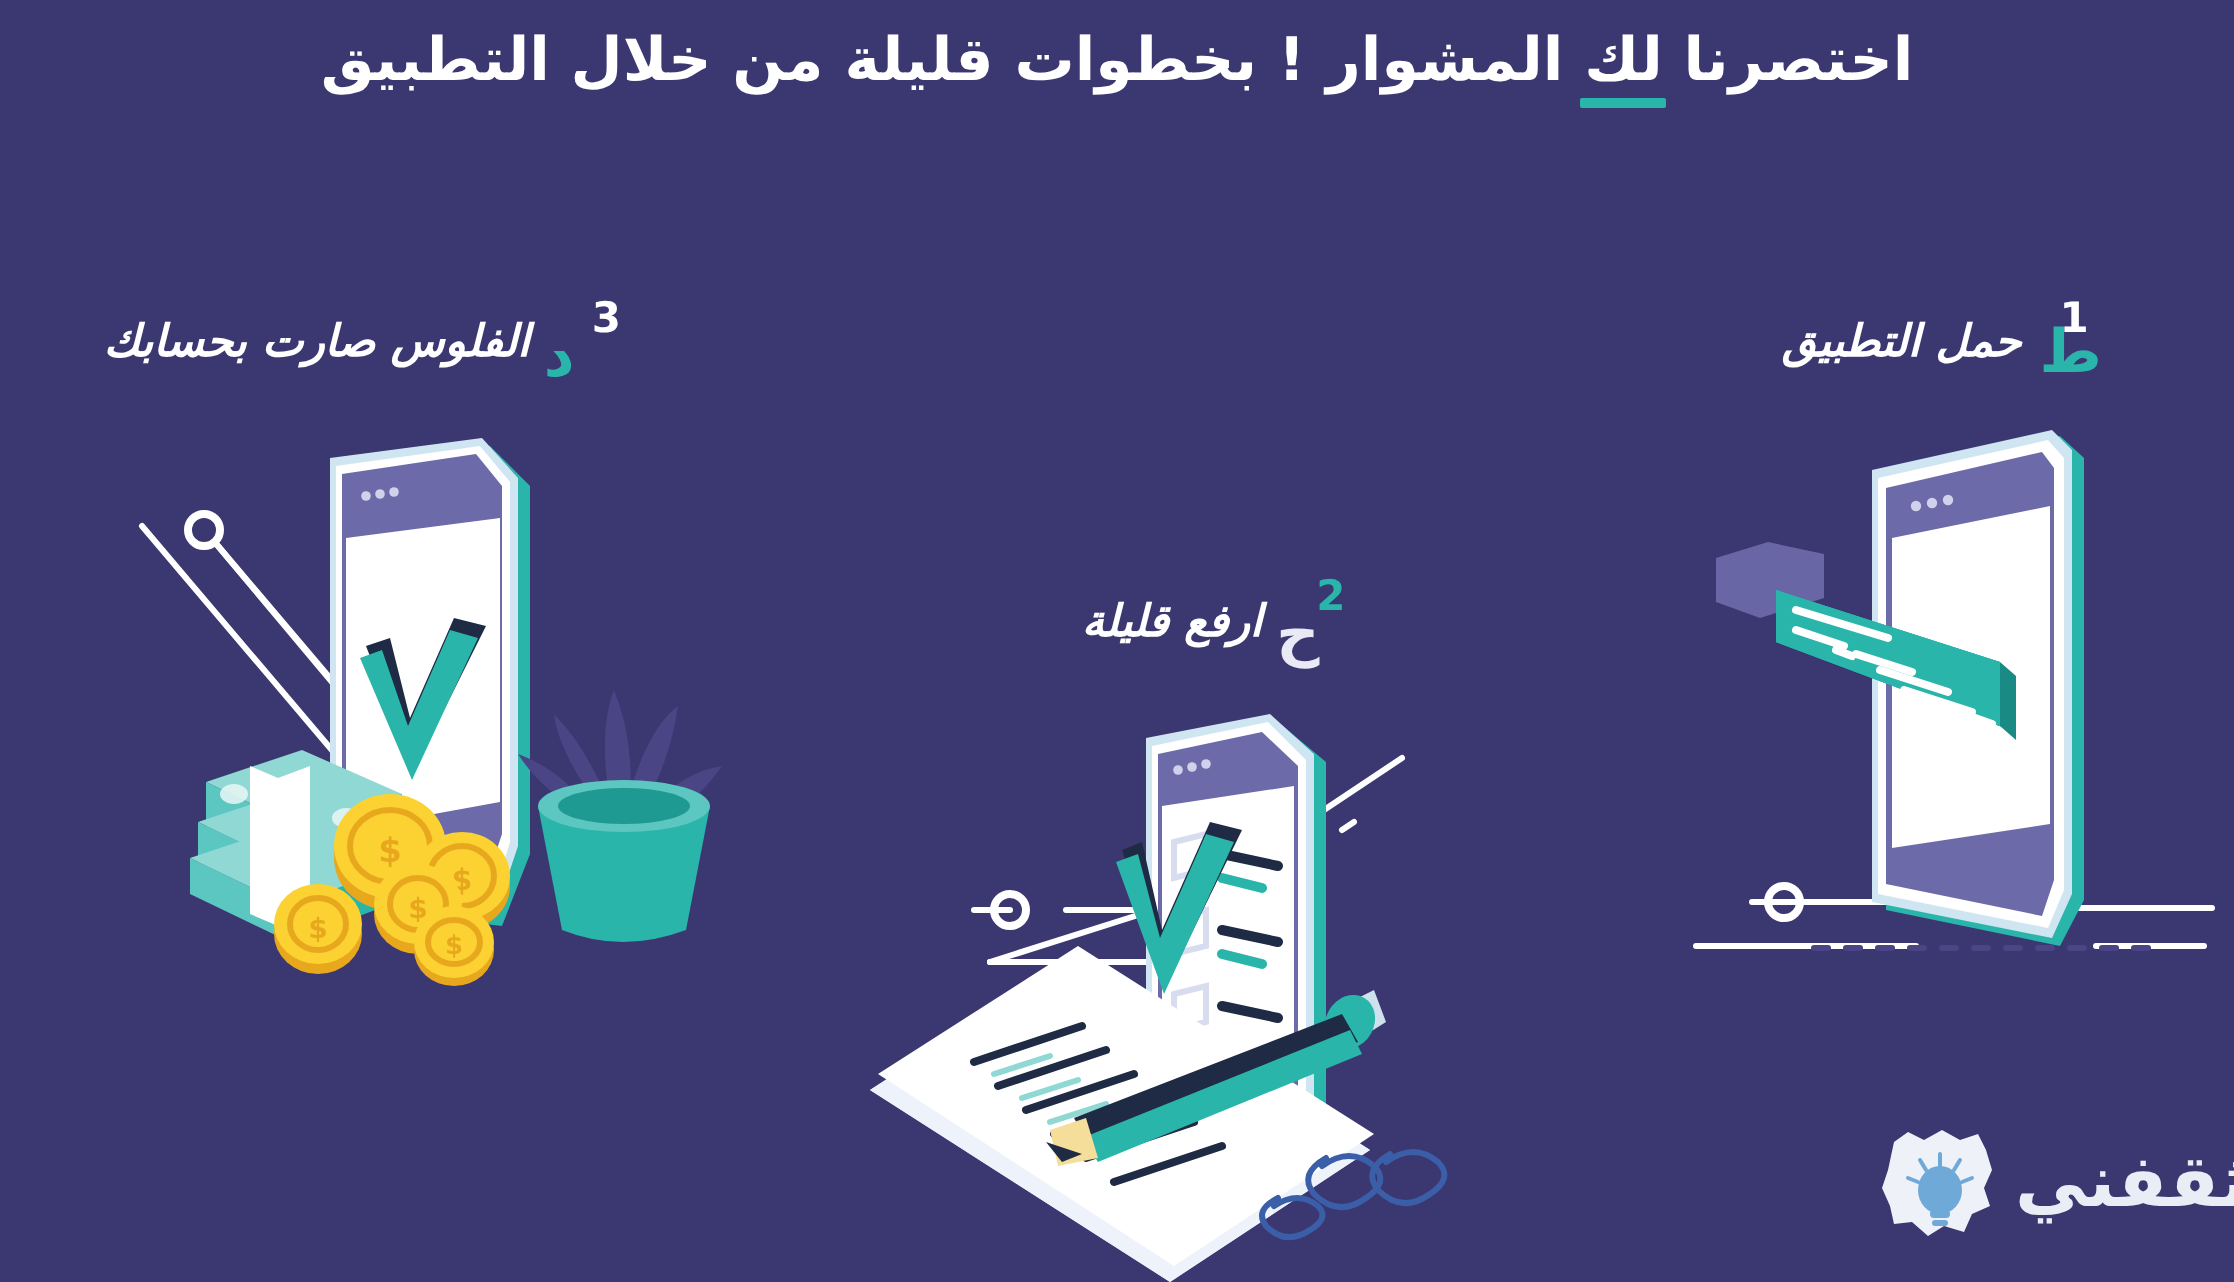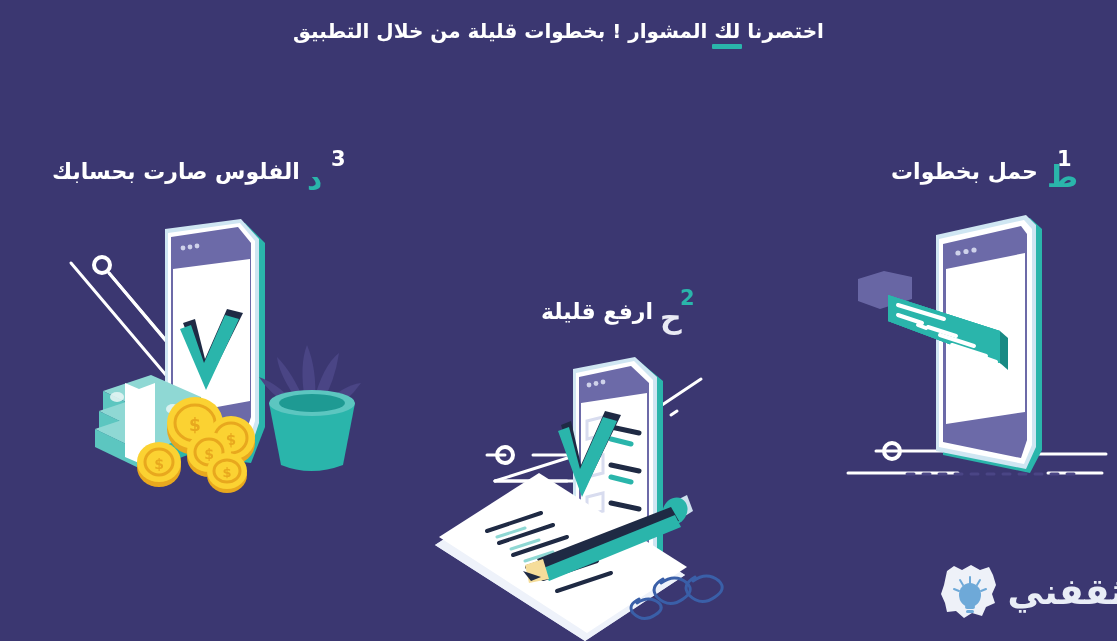--- a/index.html
+++ b/index.html
@@ -13,41 +13,41 @@
   .stage{position:absolute;inset:0;width:1117px;height:641px;}
 
   
   .title-wrap{
     position:absolute;left:0;top:0;width:1117px;height:62px;
     display:flex;align-items:center;justify-content:center;
     direction:rtl;
   }
   .title{
     color:#ffffff;
-    font-size:20px;font-weight:bold;
+    font-size:30px;font-weight:bold;
     letter-spacing:0px;white-space:nowrap;
     line-height:1.05;
     position:relative;
   }
   .title .u{
     position:relative;display:inline-block;
   }
   .title .u::after{
     content:"";position:absolute;
     left:-2px;right:-2px;bottom:-7px;height:5px;
     background:#2ab5ab;border-radius:1px;
   }
 
   
   .step-label{
     position:absolute;direction:rtl;white-space:nowrap;
     color:#ffffff;font-size:22px;font-weight:bold;
     display:flex;align-items:flex-start;gap:7px;
   }
-  .step-label .txt{margin-top:7px;}
+  .step-label .txt{margin-top:7px;font-style:italic;}
   .marker{position:relative;display:inline-block;width:46px;height:40px;}
   .marker .num{
     position:absolute;top:-4px;font-size:21px;font-weight:bold;line-height:1;
   }
   .marker .glyph{
     position:absolute;font-size:30px;font-weight:bold;line-height:1;
     color:#2ab5ab;
   }
   .num-white{color:#ffffff;}
   .num-teal{color:#2ab5ab;}
@@ -93,21 +93,21 @@
       <span class="u">لك</span>
       <span>المشوار ! بخطوات قليلة من خلال التطبيق</span>
     </div>
   </div>
 
   <div class="step-label" id="label-1">
     <span class="marker">
       <span class="num num-white">1</span>
       <span class="glyph">ط</span>
     </span>
-    <span class="txt">حمل بخطوات</span>
+    <span class="txt">حمل التطبيق</span>
   </div>
 
   <div class="step-label" id="label-2">
     <span class="marker">
       <span class="num num-teal">2</span>
       <span class="glyph glyph-white">ح</span>
     </span>
     <span class="txt">ارفع قليلة</span>
   </div>
 

